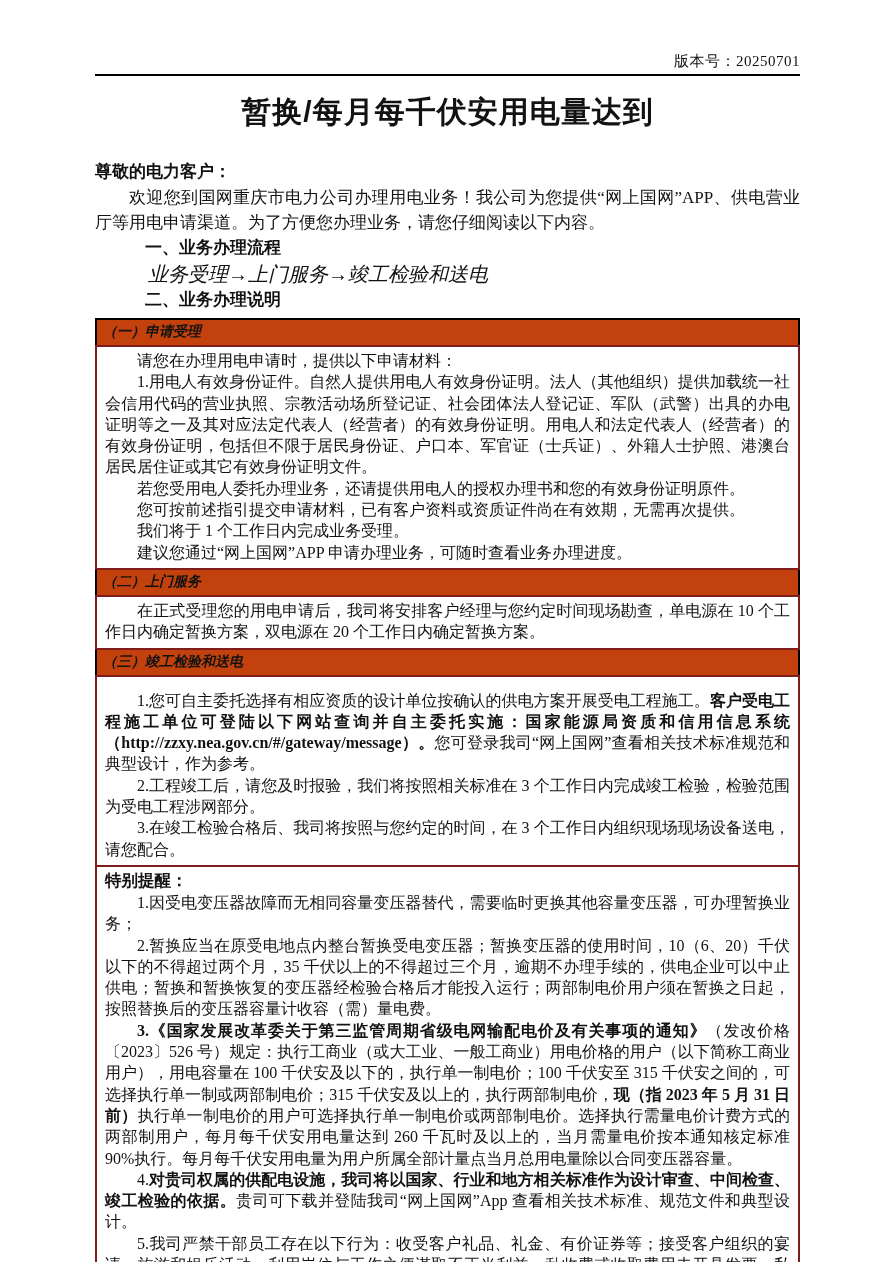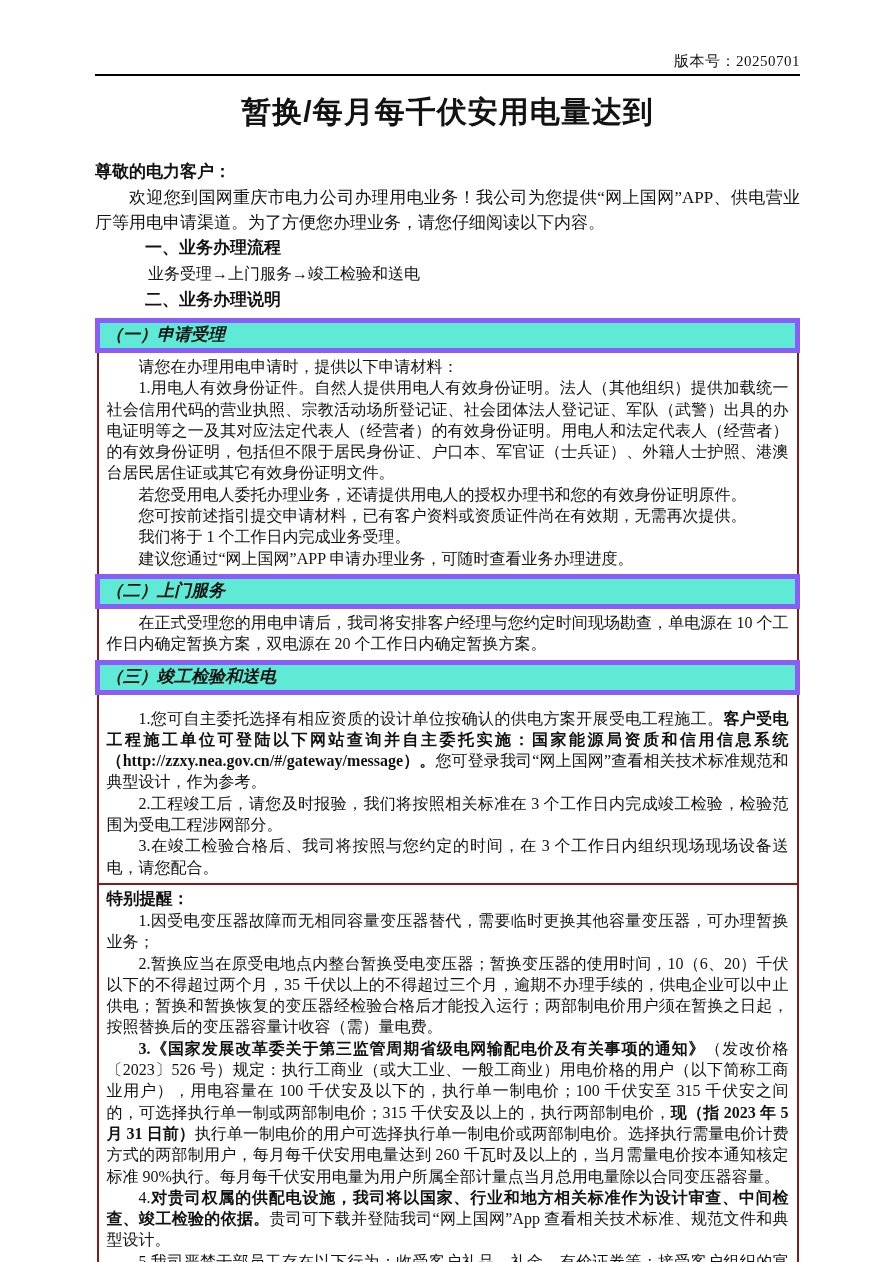--- a/index.html
+++ b/index.html
@@ -42,38 +42,39 @@
     text-align: justify;
   }
   .sec-heading {
     font-family: "Liberation Sans", "DejaVu Sans", sans-serif;
     font-size: 17px;
     font-weight: bold;
     line-height: 26px;
     padding-left: 50px;
   }
   .flow-line {
-    font-size: 16px;
+    font-size: 20px;
+    font-style: italic;
     line-height: 26px;
     padding-left: 53px;
   }
 
   table.notice-table {
     width: 100%;
     border-collapse: collapse;
     margin-top: 5px;
     border: 2px solid #000;
   }
   table.notice-table td { vertical-align: top; }
   tr.bar-row td {
-    background: #5eead4;
-    border: 5px solid #8b5cf6;
+    background: #c2410c;
+    border: 1px solid #8b5cf6;
     font-weight: bold;
     font-style: italic;
-    font-size: 17px;
+    font-size: 14px;
     line-height: 22px;
     padding: 1px 6px 2px;
   }
   tr.cell-row td {
     border: 2px solid #7f1d1d;
     padding: 3px 8px 5px;
   }
   tr.cell-row.gap-top td { padding-top: 13px; }
   .cell-para {
     font-size: 16px;

